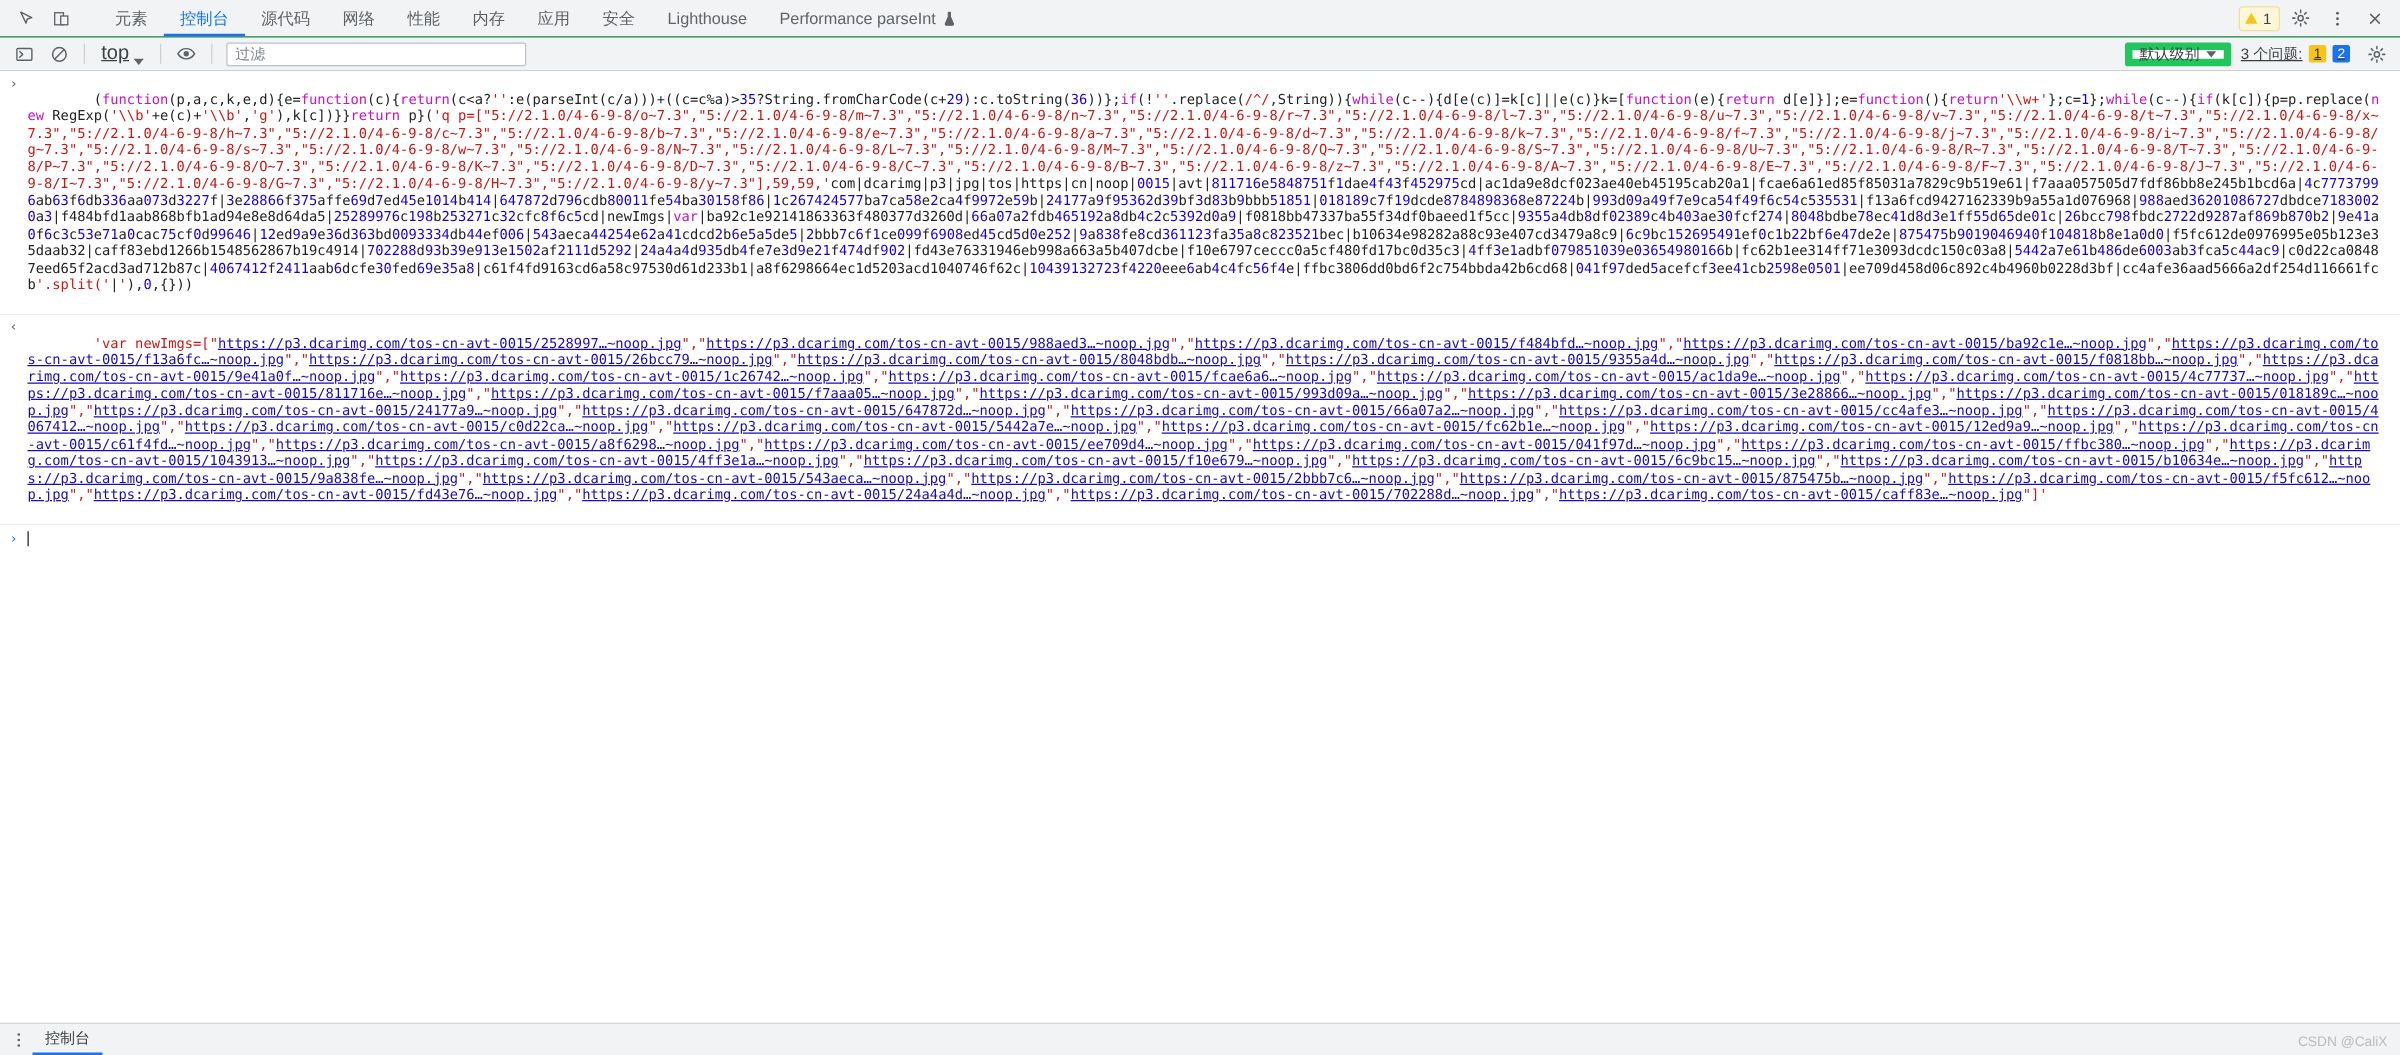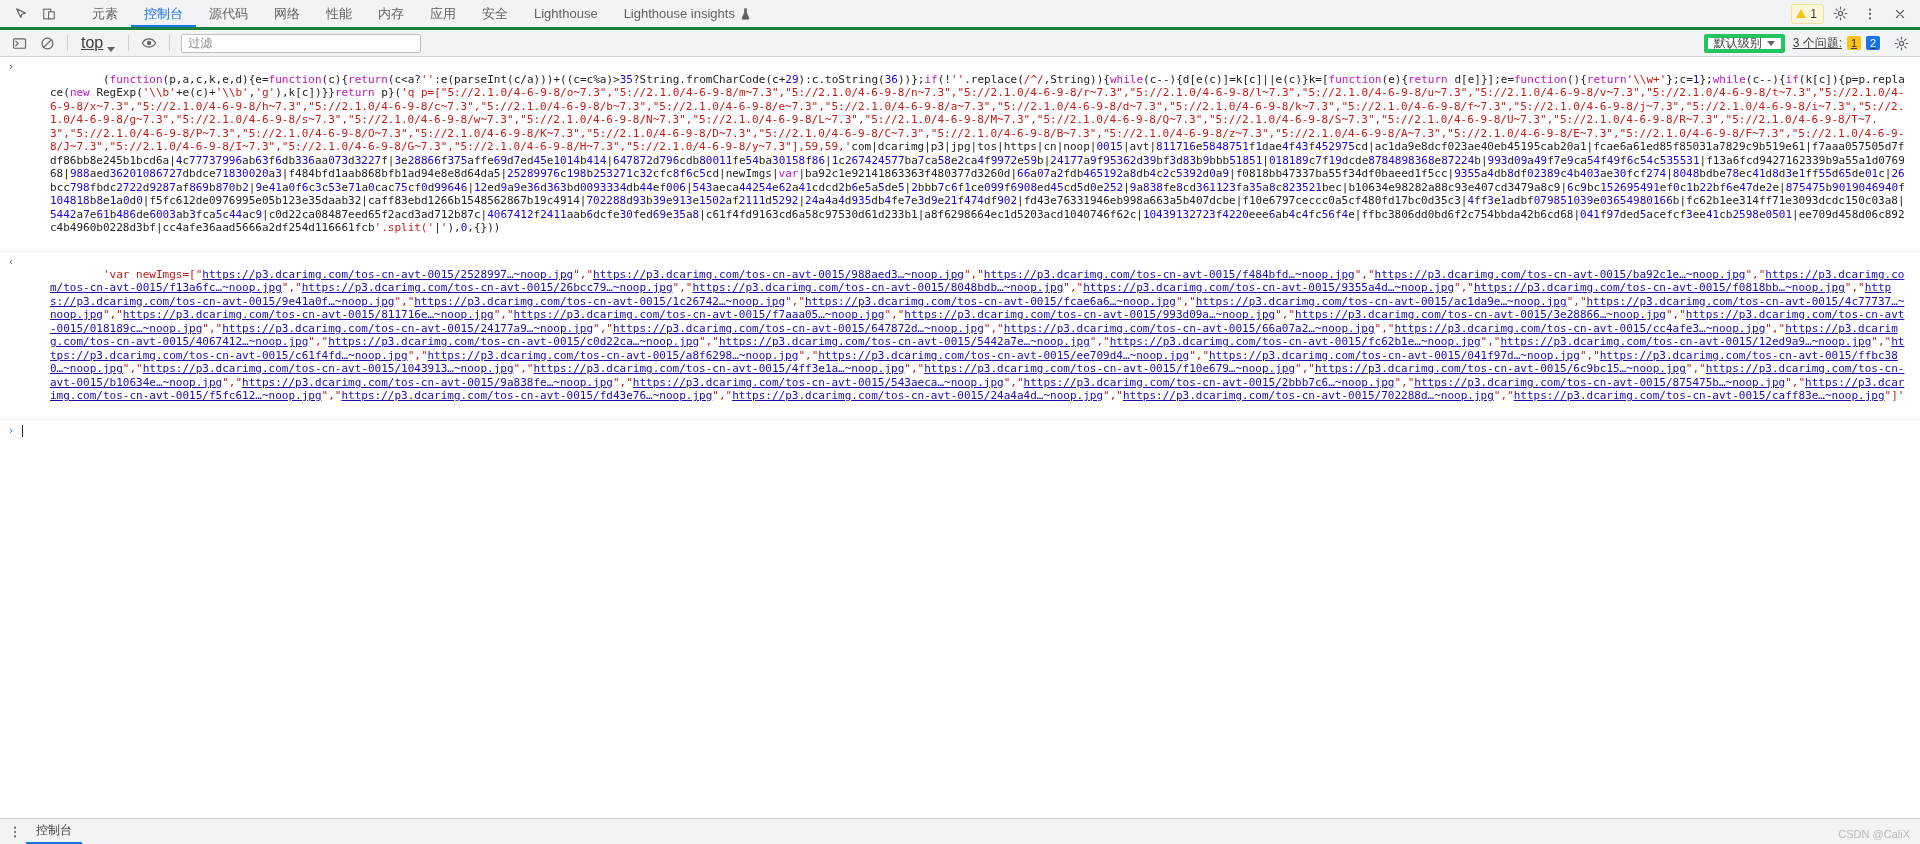--- a/index.html
+++ b/index.html
@@ -10,21 +10,21 @@
     background: #ffffff;
     font-family: "Liberation Sans", sans-serif;
   }
 
   #app { width: 1920px; height: 844px; display: flex; flex-direction: column; background:#fff; position:relative; }
 
   
   .tabbar {
     height: 30px; min-height:30px;
     background: #f1f3f4;
-    border-bottom: 3px solid #15803d;
+    border-bottom: 1px solid #15803d;
     display: flex; align-items: stretch;
     position: relative;
   }
   .tb-icons { display:flex; align-items:center; padding: 0 4px 0 8px; gap: 2px; }
   .tb-iconbtn {
     width: 26px; height: 24px;
     display:flex; align-items:center; justify-content:center;
     cursor: pointer; border-radius: 2px;
   }
   .tb-sep { width:1px; background:#cdd0d3; margin: 6px 6px 6px 4px; }
@@ -84,21 +84,21 @@
     height: 19px;
     border:1px solid #bdc1c6; border-radius:2px;
     background:#fff; font-size:12px; color:#3c4043;
     padding: 0 6px; outline:none; margin-left:4px;
     font-family:Liberation Serif, serif;
   }
   .filter-input::placeholder{color:#80868b;}
   .ctoolbar-right { margin-left:auto; display:flex; align-items:center; gap:4px; }
   .level-select {
     display:flex;align-items:center;gap:5px;
-    border:4px solid #22c55e;border-radius:2px;background:#fff;
+    border:6px solid #22c55e;border-radius:2px;background:#fff;
     font-size:12px;color:#3c4043;padding:1px 6px;height:19px;cursor:pointer;
   }
   .issues-summary {
     display:flex;align-items:center;gap:5px;font-size:12px;color:#3c4043;cursor:pointer;
     padding: 1px 4px;
     text-decoration: underline;
   }
   .mini-chip{display:inline-flex;align-items:center;gap:3px;}
   .msg-badge{
     display:inline-flex;align-items:center;justify-content:center;
@@ -120,21 +120,20 @@
   }
   .msg-gutter {
     width: 22px; min-width:22px; text-align:center;
     color:#7a7a7a; font-size:11px; user-select:none; padding-top:1px;
   }
   .msg-gutter .chev { color:#5f6368; }
   .msg-content {
     flex:1; padding-right: 14px;
     word-break: break-all; white-space: pre-wrap;
     overflow-wrap: anywhere;
-    margin-left: 28px;
   }
   .s-plain { color:#222; }
   .s-fn   { color:#c015c0; }
   .s-num  { color:#1c00cf; }
   .s-red  { color:#c41a16; }
   .urlstr { color:#1a0dab; text-decoration: underline; cursor:pointer; }
   .quote  { color:#c41a16; }
   .prompt-row { display:flex; align-items:flex-start; padding-top:4px; }
   .prompt-caret { width:22px; min-width:22px; text-align:center; color:#1a73e8; font-size:11px; }
   .caret-blink {
@@ -208,21 +207,21 @@
       <div class="tab">
           <span>应用</span>
         </div>
       <div class="tab">
           <span>安全</span>
         </div>
       <div class="tab">
           <span>Lighthouse</span>
         </div>
       <div class="tab">
-        <span>Lighthouse insights</span>
+        <span>Performance parseInt</span>
         <span class="flask">
           <svg width="11" height="12" viewBox="0 0 12 14">
               <path d="M4.6 1h2.8M5 1v4.2L2.2 11.6A1 1 0 0 0 3.1 13h5.8a1 1 0 0 0 .9-1.4L7 5.2V1" fill="#5f6368" stroke="#5f6368" stroke-width="1" stroke-linejoin="round"></path>
             </svg>
         </span>
       </div>
     </div>
 
     <div class="tabbar-right">
       <div class="issue-chip">

